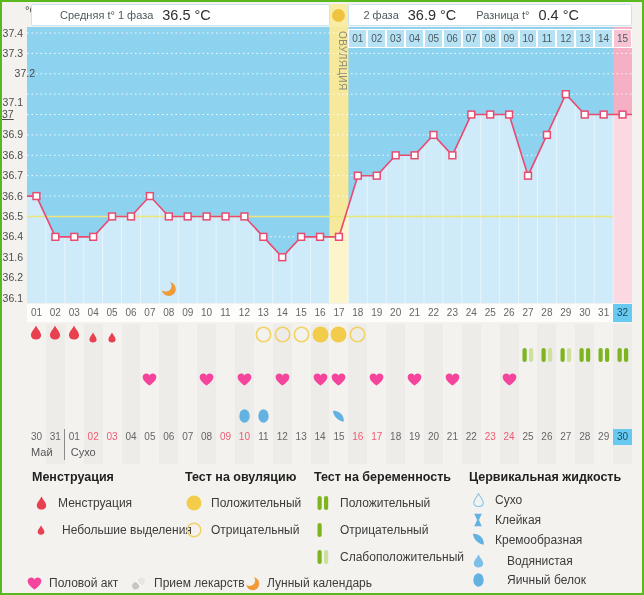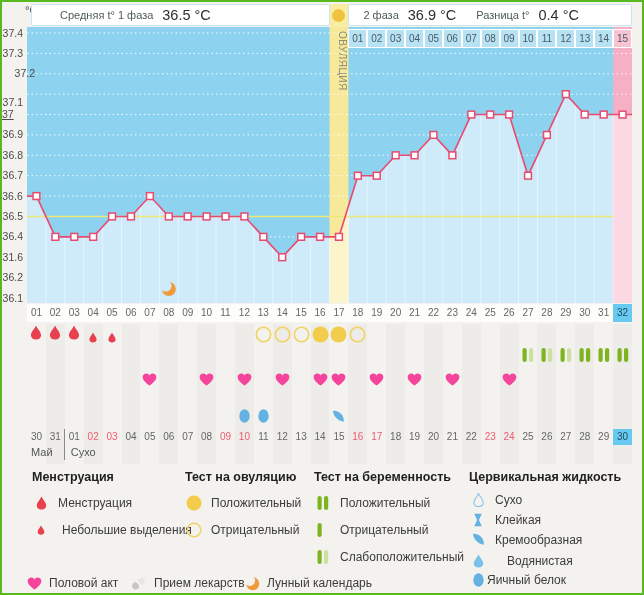--- a/index.html
+++ b/index.html
@@ -457,21 +457,21 @@
         <span style="font-size: 12px; color: rgb(60, 60, 58); white-space: nowrap;">Кремообразная</span>
       </div>
       <div style="display: flex; align-items: flex-end; gap: 20px; margin-bottom: 3px; height: 17px;">
         <span style="width: 18px; display: flex; justify-content: center; align-items: center;">
           <svg width="11" height="14" viewBox="0 0 12 16">
             <path d="M6 .6 C7.5 4 11.4 7.6 11.4 10.9 C11.4 13.9 9 15.5 6 15.5 C3 15.5 .6 13.9 .6 10.9 C.6 7.6 4.5 4 6 .6 Z" fill="#7cc0ea"></path>
           </svg>
         </span>
         <span style="font-size: 12px; color: rgb(60, 60, 58); white-space: nowrap;">Водянистая</span>
       </div>
-      <div style="display: flex; align-items: center; gap: 0; margin-bottom: 3px; height: 17px;">
+      <div style="display: flex; align-items: center; gap: 20px; margin-bottom: 3px; height: 17px;">
         <span style="width: 18px; display: flex; justify-content: center; align-items: center;">
           <svg width="11" height="14">
             <ellipse cx="5.5" cy="7" rx="5.2" ry="6.8" fill="#64b2e2"></ellipse>
           </svg>
         </span>
         <span style="font-size: 12px; color: rgb(60, 60, 58); white-space: nowrap;">Яичный белок</span>
       </div>
     </div>
     <div style="position: absolute; left: 25px; top: 572px; display: flex; align-items: center; gap: 7px; height: 18px;">
       <span style="display: flex;">

